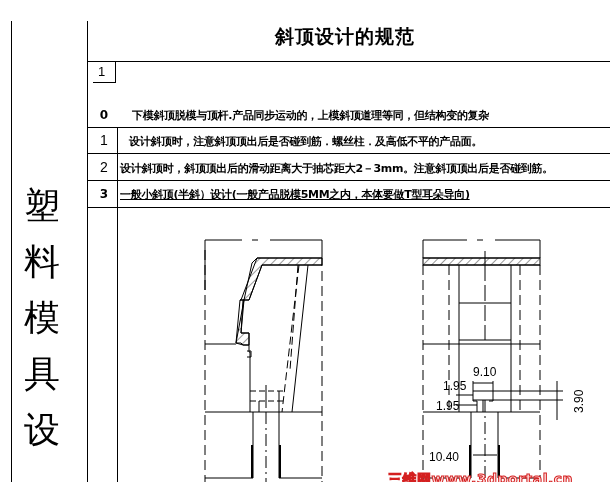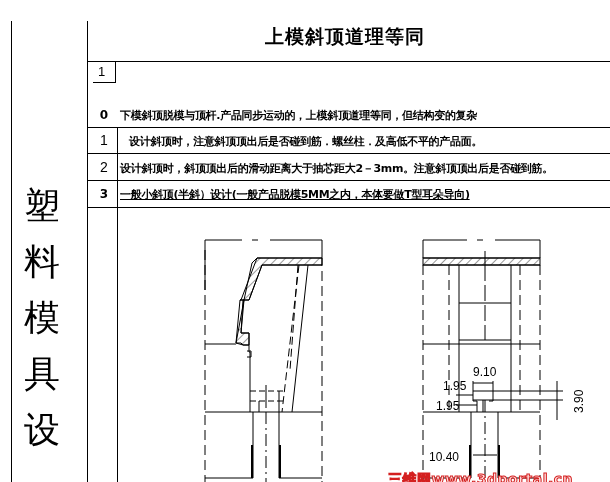--- a/index.html
+++ b/index.html
@@ -16,42 +16,42 @@
   .dim { font-family: "Liberation Sans", sans-serif; font-size: 12px; }
   .watermark { position: absolute; left: 388px; top: 471px; font-family: "DejaVu Sans", sans-serif; font-size: 14px; font-weight: bold; color: #ffdede; -webkit-text-stroke: 1px #d42020; letter-spacing: 0.5px; white-space: nowrap; }
 </style>
 </head>
 <body>
 
 <div class="vline" style="left:11px; top:21px; height:461px;"></div>
 <div class="vline" style="left:87px; top:21px; height:461px;"></div>
 <div class="hline" style="left:87px; top:61px; width:523px;"></div>
 
-<div class="title">上模斜顶道理等同</div>
+<div class="title">斜顶设计的规范</div>
 
 <div class="box1">1</div>
 
 <div class="vtitle">
   <div>塑</div>
   <div>料</div>
   <div>模</div>
   <div>具</div>
   <div>设</div>
 </div>
 
 <div>
   <div class="hline" style="left:87px; top:127px; width:523px;"></div>
   <div class="hline" style="left:87px; top:153px; width:523px;"></div>
   <div class="hline" style="left:87px; top:180px; width:523px;"></div>
   <div class="hline" style="left:87px; top:207px; width:523px;"></div>
   <div class="vline" style="left:117px; top:127px; height:355px;"></div>
 
   <div>
     <div class="row-num" style="left:89px; top:108px;">0</div>
-    <div class="row-text" style="left:120px; top:108px;">下模斜顶脱模与顶杆.产品同步运动的，上模斜顶道理等同，但结构变的复杂</div>
+    <div class="row-text" style="left:132px; top:108px;">下模斜顶脱模与顶杆.产品同步运动的，上模斜顶道理等同，但结构变的复杂</div>
   </div>
   <div>
     <div class="row-num thin" style="left:89px; top:132px;">1</div>
     <div class="row-text" style="left:120px; top:134px;margin-left:9px;">设计斜顶时，注意斜顶顶出后是否碰到筋．螺丝柱．及高低不平的产品面。</div>
   </div>
   <div>
     <div class="row-num thin" style="left:89px; top:159px;">2</div>
     <div class="row-text" style="left:120px; top:161px;"> 设计斜顶时，斜顶顶出后的滑动距离大于抽芯距大2－3mm。注意斜顶顶出后是否碰到筋。</div>
   </div>
   <div>

